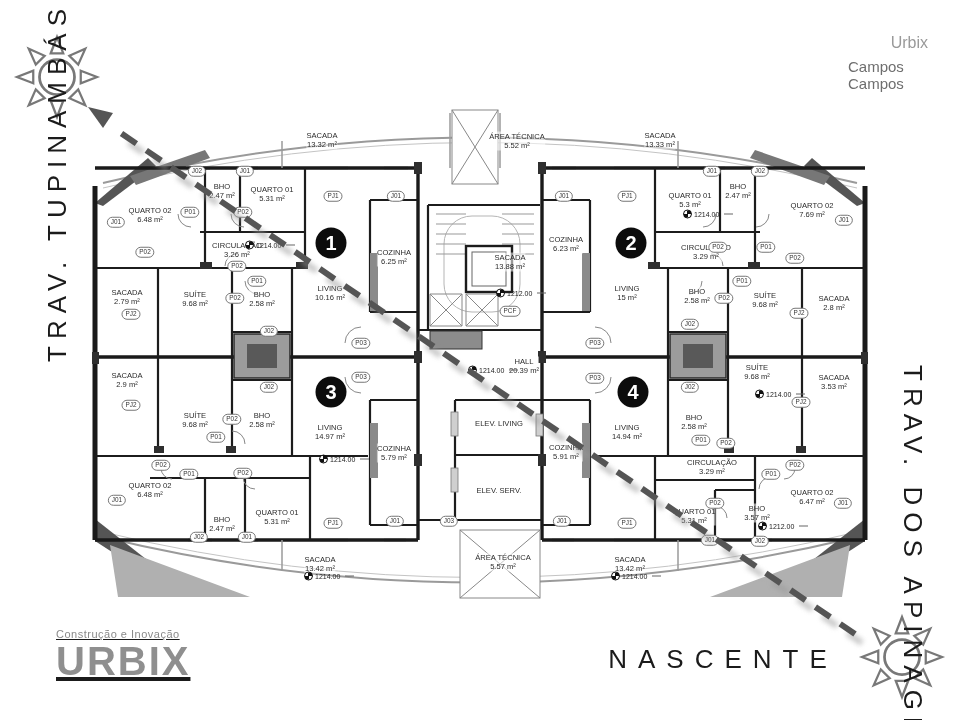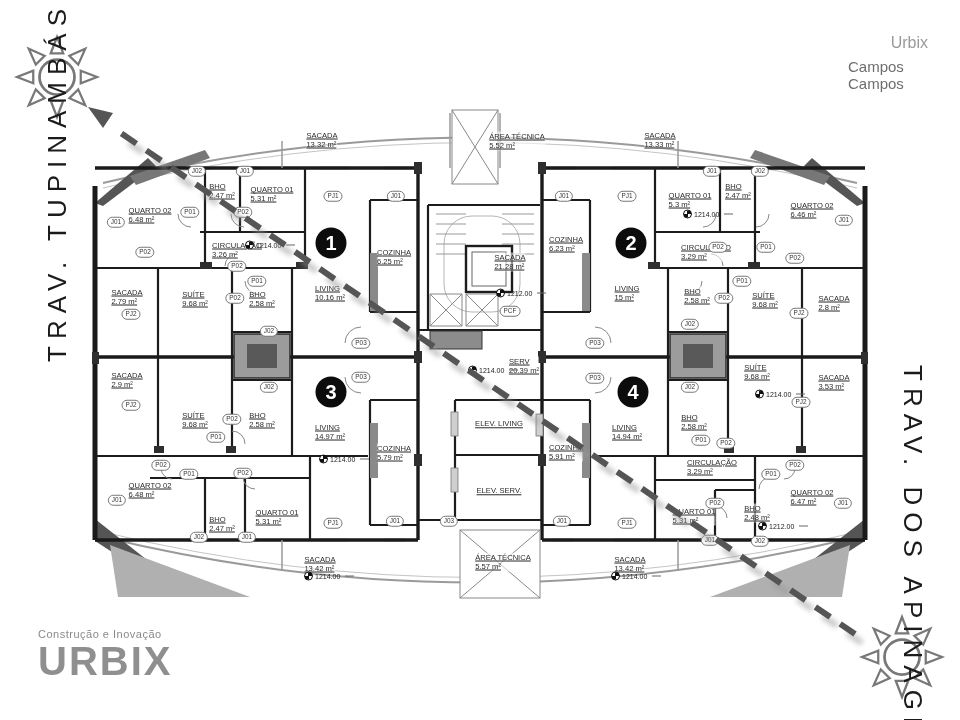--- a/index.html
+++ b/index.html
@@ -1,22 +1,22 @@
 <!DOCTYPE html>
 <html><head>
 <meta charset="utf-8">
 <style>
   html,body{margin:0;padding:0;background:#fff;}
   .canvas{position:relative;width:960px;height:720px;background:#fff;overflow:hidden;
           font-family:"Liberation Sans",sans-serif;color:#1b1b1b;}
   svg{position:absolute;left:0;top:0;}
   .plan-svg{z-index:1;}
   #labels{position:absolute;left:0;top:0;width:960px;height:720px;z-index:3;pointer-events:none;}
-  .room{position:absolute;transform:translate(-50%,-50%);font-size:7.6px;
-        line-height:1.25;color:#2b2b2b;white-space:nowrap;background:rgba(255,255,255,.55);text-decoration:underline;}
+  .room{position:absolute;transform:translate(-50%,-50%);text-align:center;font-size:7.6px;
+        line-height:1.25;color:#2b2b2b;white-space:nowrap;background:rgba(255,255,255,.55);}
   .tag{position:absolute;transform:translate(-50%,-50%);font-size:6.4px;color:#333;background:#fff;
        border:1px solid #777;border-radius:7px;padding:0 3px;line-height:8.5px;white-space:nowrap;}
   .level{position:absolute;transform:translate(0,-50%);display:flex;align-items:center;gap:2px;}
   .level .dot{width:9px;height:9px;border-radius:50%;border:1px solid #111;box-sizing:border-box;
        background:conic-gradient(#111 0 90deg,#fff 90deg 180deg,#111 180deg 270deg,#fff 270deg 360deg);}
   .level .lv{font-size:7px;color:#222;}
   .level .dash{width:9px;border-top:1px solid #666;margin-left:3px;}
   .unit{position:absolute;transform:translate(-50%,-50%);width:31px;height:31px;border-radius:50%;
         background:#0c0c0c;color:#fff;font-size:20px;font-weight:bold;display:flex;
         align-items:center;justify-content:center;z-index:4;}
@@ -27,21 +27,21 @@
   .street-side{position:absolute;width:0;height:0;z-index:6;}
   .street-side span{display:block;white-space:nowrap;font-size:26px;letter-spacing:7px;}
   .street-left{left:57px;top:362px;}
   .street-left span{transform:translate(-50%,-50%) rotate(-90deg);}
   .street-right{left:912px;top:365px;}
   .street-right span{transform:translate(-50%,-50%) rotate(90deg);}
   .brand-tr{position:absolute;right:22px;top:34px;width:120px;z-index:6;color:#8c8c8c;}
   .brand-tr .l1{text-align:right;padding-right:10px;font-size:16px;color:#9a9a9a;}
   .brand-tr .l2{font-size:46px;line-height:.85;padding-left:4px;color:#8c8c8c;}
   .brand-tr .l3{padding-left:30px;font-size:15px;color:#6e6e6e;line-height:1.15;margin-top:6px;}
-  .brand-bl{position:absolute;left:38px;top:628px;z-index:6;}
+  .brand-bl{position:absolute;left:56px;top:628px;z-index:6;text-decoration:underline;}
   .brand-bl .tag-line{font-size:11px;color:#8a8a8a;letter-spacing:.5px;}
   .brand-bl .nm{font-size:40px;font-weight:bold;color:#8f8f8f;letter-spacing:2px;line-height:1.05;}
   .overlay-svg{z-index:5;pointer-events:none;}
 </style>
 </head>
 <body>
 
 <div class="canvas">
 
   <svg class="plan-svg" width="960" height="720" viewBox="0 0 960 720">
@@ -198,24 +198,24 @@
       <div class="room" style="left: 277px; top: 517px;">
         <div>QUARTO 01</div>
         <div>5.31 m²</div>
       </div>
       <div class="room" style="left: 320px; top: 564px;">
         <div>SACADA</div>
         <div>13.42 m²</div>
       </div>
       <div class="room" style="left: 510px; top: 262px;">
         <div>SACADA</div>
-        <div>21.28 m²</div>
+        <div>13.88 m²</div>
       </div>
       <div class="room" style="left: 524px; top: 366px;">
-        <div>SERV</div>
+        <div>HALL</div>
         <div>20.39 m²</div>
       </div>
       <div class="room" style="left: 499px; top: 424px;">
         <div>ELEV. LIVING</div>
       </div>
       <div class="room" style="left: 499px; top: 491px;">
         <div>ELEV. SERV.</div>
       </div>
       <div class="room" style="left: 503px; top: 562px;">
         <div>ÁREA TÉCNICA</div>
@@ -232,21 +232,21 @@
       <div class="room" style="left: 690px; top: 200px;">
         <div>QUARTO 01</div>
         <div>5.3 m²</div>
       </div>
       <div class="room" style="left: 738px; top: 191px;">
         <div>BHO</div>
         <div>2.47 m²</div>
       </div>
       <div class="room" style="left: 812px; top: 210px;">
         <div>QUARTO 02</div>
-        <div>6.46 m²</div>
+        <div>7.69 m²</div>
       </div>
       <div class="room" style="left: 706px; top: 252px;">
         <div>CIRCULAÇÃO</div>
         <div>3.29 m²</div>
       </div>
       <div class="room" style="left: 697px; top: 296px;">
         <div>BHO</div>
         <div>2.58 m²</div>
       </div>
       <div class="room" style="left: 765px; top: 300px;">
@@ -280,21 +280,21 @@
       <div class="room" style="left: 712px; top: 467px;">
         <div>CIRCULAÇÃO</div>
         <div>3.29 m²</div>
       </div>
       <div class="room" style="left: 694px; top: 516px;">
         <div>QUARTO 01</div>
         <div>5.31 m²</div>
       </div>
       <div class="room" style="left: 757px; top: 513px;">
         <div>BHO</div>
-        <div>2.48 m²</div>
+        <div>3.57 m²</div>
       </div>
       <div class="room" style="left: 812px; top: 497px;">
         <div>QUARTO 02</div>
         <div>6.47 m²</div>
       </div>
       <div class="room" style="left: 630px; top: 564px;">
         <div>SACADA</div>
         <div>13.42 m²</div>
       </div>
       <div class="tag" style="left: 197px; top: 171px;">J02</div>
@@ -432,20 +432,21 @@
       <polygon points="88,107 113,113 103,128" fill="#555"></polygon>
     </g>
   </svg>
 
   <div class="street-side street-left">
     <span>TRAV. TUPINAMBÁS</span>
   </div>
   <div class="street-side street-right">
     <span>TRAV. DOS APINAGÉS</span>
   </div>
+  <div class="street-bottom">NASCENTE</div>
 
   <div class="brand-tr">
     <div class="l1">Urbix</div>
     <div class="l3">
       <div>Campos</div>
       <div>Campos</div>
     </div>
   </div>
 
   <div class="brand-bl">

